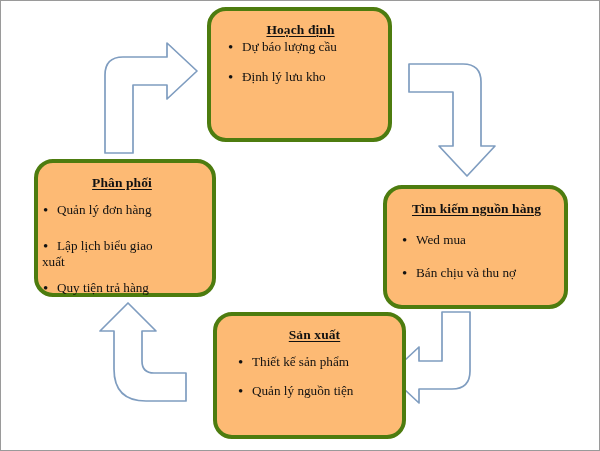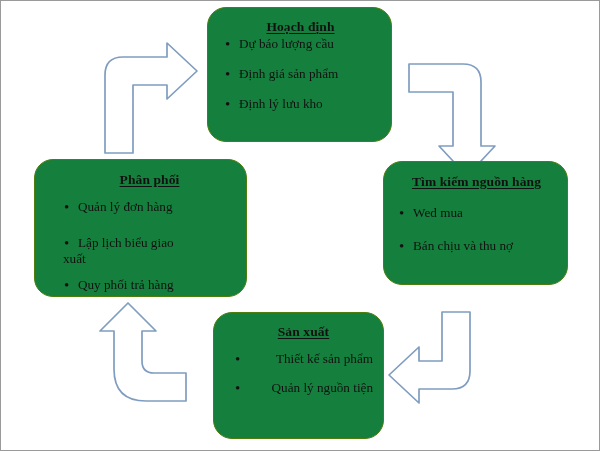--- a/index.html
+++ b/index.html
@@ -23,22 +23,22 @@
     position: absolute;
     left: 0;
     top: 0;
     width: 600px;
     height: 451px;
     pointer-events: none;
   }
   .node {
     position: absolute;
     box-sizing: border-box;
-    background: #15803d;
-    border: 1px solid #4d7c0f;
+    background: #fdba74;
+    border: 4px solid #4d7c0f;
     border-radius: 19px;
     z-index: 2;
   }
   .node-title {
     text-align: center;
     font-size: 13.5px;
     font-weight: bold;
     color: #111111;
     text-decoration: underline;
     text-underline-offset: 2px;
@@ -72,44 +72,44 @@
     top: 6px;
     width: 185px;
     height: 135px;
     padding: 11px 14px 0 16px;
   }
   #node-planning .bullets { margin-top: 1px; }
   #node-planning .bullets li { margin-bottom: 14px; }
 
   #node-sourcing {
     left: 382px;
-    top: 160px;
+    top: 184px;
     width: 185px;
     height: 124px;
     padding: 12px 12px 0 14px;
   }
   #node-sourcing .bullets { margin-top: 15px; }
   #node-sourcing .bullets li { margin-bottom: 17px; }
 
   #node-production {
     left: 212px;
     top: 311px;
-    width: 171px;
+    width: 193px;
     height: 127px;
     padding: 11px 10px 0 20px;
   }
-  #node-production .bullets { margin-top: 11px; text-align: right; }
+  #node-production .bullets { margin-top: 11px; }
   #node-production .bullets li { margin-bottom: 13px; }
 
   #node-distribution {
     left: 33px;
     top: 158px;
-    width: 213px;
+    width: 182px;
     height: 138px;
-    padding: 12px 10px 0 28px;
+    padding: 12px 10px 0 4px;
   }
   #node-distribution .bullets { margin-top: 11px; }
   #node-distribution .bullets li { margin-bottom: 10px; }
   #node-distribution .bullets li.wrap { padding-left: 15px; margin-top: 20px; }
   #node-distribution .bullets li .cont {
     display: block;
     margin-left: -15px;
   }
 </style>
 </head>
@@ -166,21 +166,20 @@
              L 141,360
              Q 141,372 153,372
              L 185,372
              Z" fill="#ffffff" stroke="#7f9dc0" stroke-width="1.7" stroke-linejoin="round"></path>
   </svg>
 
   <div class="node" id="node-planning">
     <div class="node-title">Hoạch định</div>
     <ul class="bullets">
       <li>Dự báo lượng cầu</li>
-      <li>Định giá sản phẩm</li>
       <li>Định lý lưu kho</li>
     </ul>
   </div>
 
   <div class="node" id="node-sourcing">
     <div class="node-title">Tìm kiếm nguồn hàng</div>
     <ul class="bullets">
       <li>Wed mua</li>
       <li>Bán chịu và thu nợ</li>
     </ul>
@@ -195,17 +194,17 @@
   </div>
 
   <div class="node" id="node-distribution">
     <div class="node-title">Phân phối</div>
     <ul class="bullets">
       <li>Quản lý đơn hàng</li>
       <li class="wrap">
         <span>Lập lịch biểu giao</span>
         <span class="cont">xuất</span>
       </li>
-      <li>Quy phối trả hàng</li>
+      <li>Quy tiện trả hàng</li>
     </ul>
   </div>
 
 </div>
 
 </body></html>

